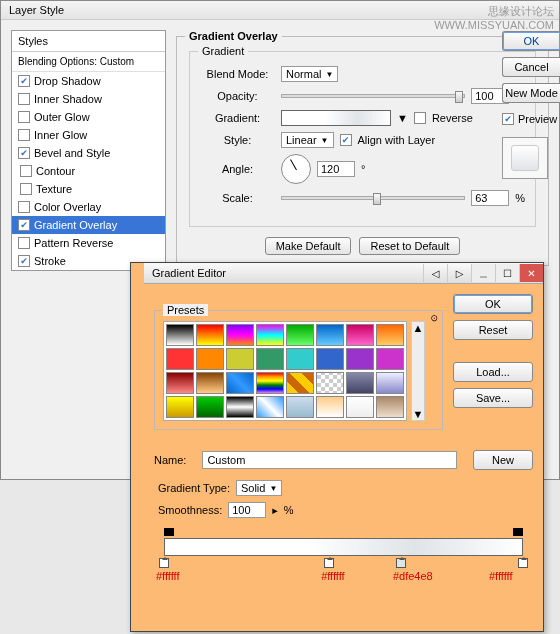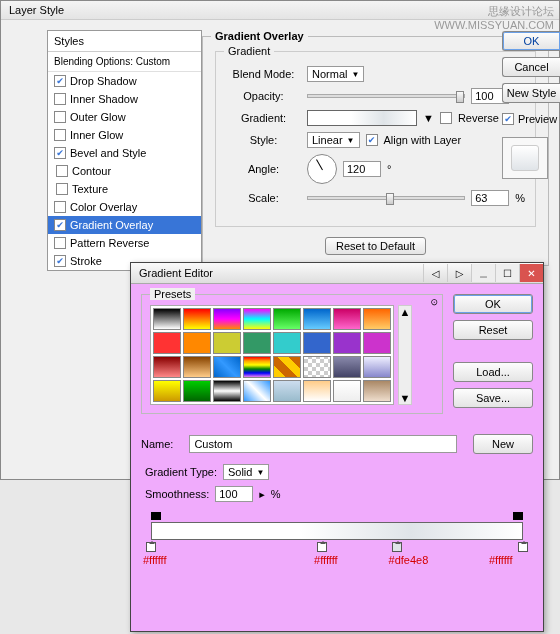--- a/index.html
+++ b/index.html
@@ -1,20 +1,20 @@
 <!DOCTYPE html>
 <html><head>
 <meta charset="utf-8">
 <style>
 * { box-sizing: border-box; margin: 0; padding: 0; font-family: Tahoma, sans-serif; font-size: 11px; }
 body { background: #e8e8e8; width: 560px; height: 634px; overflow: hidden; position: relative; }
 .watermark { position: absolute; top: 4px; right: 6px; color: #999; font-size: 10px; text-align: right; z-index: 50; }
 .layer-style-window { position: absolute; top: 0; left: 0; width: 560px; height: 480px; background: #f0f0f0; border: 1px solid #888; }
 .ls-title { padding: 3px 8px; background: linear-gradient(#f4f4f4,#e4e4e4); border-bottom: 1px solid #ccc; }
-.ls-body { display: flex; padding: 10px; gap: 0; margin-left: 36px; }
+.ls-body { display: flex; padding: 10px; gap: 10px; }
 .styles-panel { width: 155px; border: 1px solid #999; background: #fff; }
 .styles-header { padding: 4px 6px; border-bottom: 1px solid #ccc; }
 .styles-sub { padding: 4px 6px; border-bottom: 1px solid #e0e0e0; font-size: 10px; }
 .style-item { display: flex; align-items: flex-start; padding: 3px 6px; gap: 4px; }
 .style-item.sub { padding-left: 8px; }
 .style-item.selected { background: #3875d7; color: #fff; }
 .cb { width: 12px; height: 12px; border: 1px solid #888; background: #fff; display: inline-flex; align-items: center; justify-content: center; font-size: 9px; color: #3875d7; }
 .cb.checked::before { content: "✔"; }
 .go-panel { flex: 1; position: relative; }
 .fieldset { border: 1px solid #bbb; padding: 10px 12px; position: relative; margin-top: 6px; }
@@ -32,30 +32,30 @@
 .angle-dial { width: 30px; height: 30px; border: 1px solid #888; border-radius: 50%; background: #fff; position: relative; }
 .angle-dial::after { content: ""; position: absolute; width: 1px; height: 12px; background: #000; top: 3px; left: 50%; transform-origin: bottom; transform: rotate(-30deg); }
 .btn { border: 1px solid #888; background: linear-gradient(#fdfdfd,#e4e4e4); padding: 2px 10px; border-radius: 3px; cursor: pointer; }
 .side-btns { position: absolute; top: 30px; right: -1px; display: flex; flex-direction: column; gap: 6px; padding-right: 0; }
 .side-btn { width: 58px; border: 1px solid #888; border-right: none; background: linear-gradient(#fdfdfd,#e4e4e4); padding: 3px 0; text-align: center; border-radius: 3px 0 0 3px; }
 .side-btn.primary { box-shadow: 0 0 0 1px #6aa0e8 inset; color: #0040a0; }
 .side-check { display: flex; align-items: center; gap: 4px; margin-top: 4px; }
 .preview-box { width: 46px; height: 42px; border: 1px solid #999; background: #f8f8f8; margin-top: 6px; display: flex; align-items: center; justify-content: center; }
 .preview-inner { width: 28px; height: 26px; background: linear-gradient(#fff,#e0e4e8); border: 1px solid #ccc; border-radius: 3px; }
 
-.grad-editor { position: absolute; top: 262px; left: 130px; width: 414px; height: 370px; background: #f0abfc; border: 1px solid #444; z-index: 10; box-shadow: 2px 2px 6px rgba(0,0,0,0.3); }
+.grad-editor { position: absolute; top: 262px; left: 130px; width: 414px; height: 370px; background: #fdba74; border: 1px solid #444; z-index: 10; box-shadow: 2px 2px 6px rgba(0,0,0,0.3); padding-left: 13px; }
 .ge-titlebar { display: flex; align-items: center; background: linear-gradient(#fafafa,#dedede); border-bottom: 1px solid #aaa; }
 .ge-title { flex: 1; padding: 4px 8px; }
 .ge-winbtns { display: flex; }
 .ge-wb { width: 24px; height: 18px; border-left: 1px solid #ccc; display: flex; align-items: center; justify-content: center; font-size: 10px; }
 .ge-wb.min { background: #eee; }
 .ge-wb.max { background: #eee; }
 .ge-wb.close { background: #d9534f; color: #fff; }
 .ge-body { display: flex; padding: 10px; gap: 10px; }
-.ge-left { flex: 1; }
+.ge-left { flex: 1; margin-top: 16px; }
 .presets-box { border: 1px solid #bbb; position: relative; padding: 10px 8px 8px 8px; }
 .presets-box .plegend { position: absolute; top: -7px; left: 8px; background: #f0f0f0; padding: 0 4px; }
 .presets-arrow { position: absolute; top: 2px; right: 4px; font-size: 9px; }
 .swatch-grid { display: grid; grid-template-columns: repeat(8, 28px); grid-auto-rows: 22px; gap: 2px; border: 1px solid #aaa; padding: 2px; background: #fff; }
 .sw { border: 1px solid #888; }
 .ge-right { width: 80px; display: flex; flex-direction: column; gap: 6px; }
 .ge-btn { border: 1px solid #888; background: linear-gradient(#fdfdfd,#e4e4e4); padding: 3px 0; text-align: center; border-radius: 3px; }
 .ge-btn.primary { box-shadow: 0 0 0 1px #6aa0e8 inset; }
 .name-row { display: flex; align-items: center; gap: 16px; padding: 10px; }
 .name-input { flex: 1; border: 1px solid #999; padding: 2px 4px; background: #fff; }
@@ -183,30 +183,31 @@
           <div class="row">
             <span class="lbl">Scale:</span>
             <div class="slider">
                 <div class="thumb" style="left:50%"></div>
               </div>
             <span class="numbox">63</span>
             <span>%</span>
           </div>
         </div>
         <div class="go-btns">
+          <span class="btn">Make Default</span>
           <span class="btn">Reset to Default</span>
         </div>
       </div>
     </div>
   </div>
 
   <div class="side-btns">
     <div class="side-btn primary">OK</div>
     <div class="side-btn">Cancel</div>
-    <div class="side-btn">New Style</div>
+    <div class="side-btn">New Mode</div>
     <div class="side-check">
         <span class="cb checked"></span>
         <span>Preview</span>
       </div>
     <div class="preview-box">
         <div class="preview-inner"></div>
       </div>
   </div>
 </div>
 

